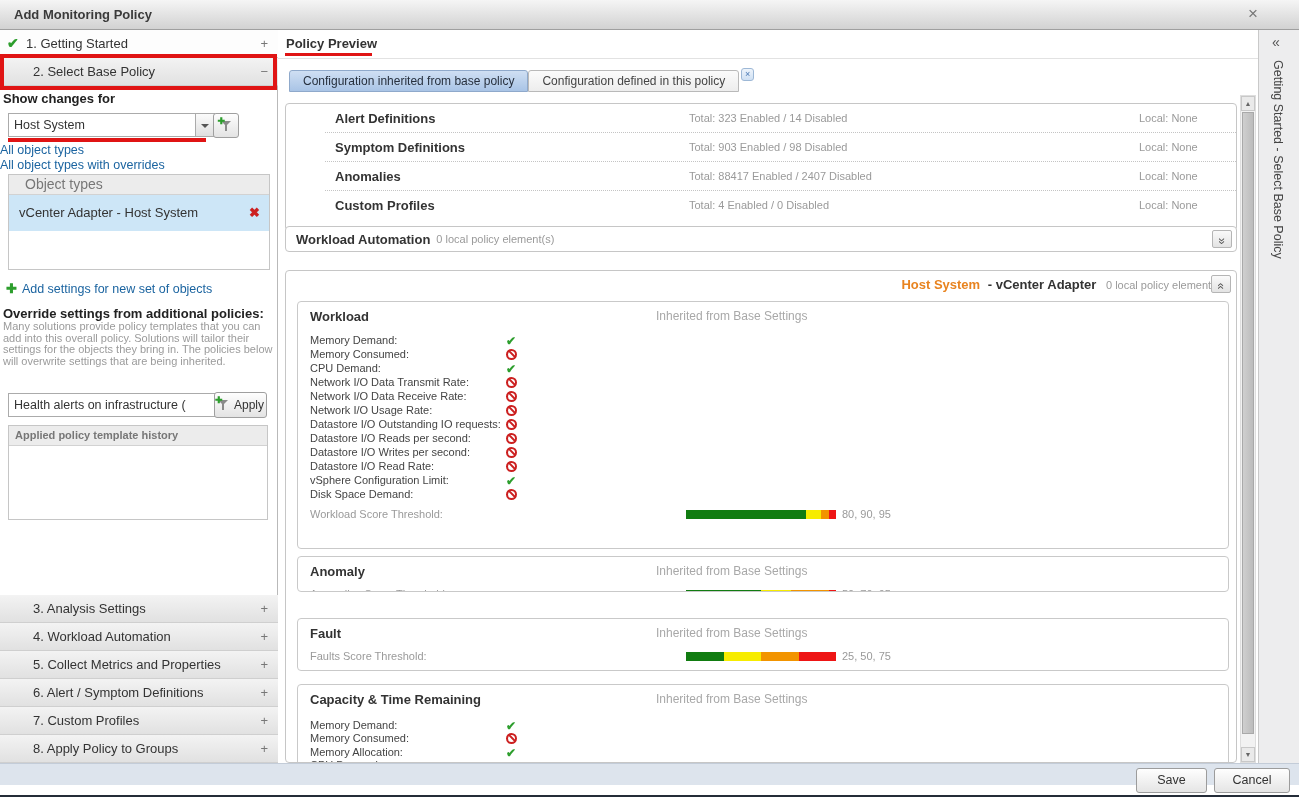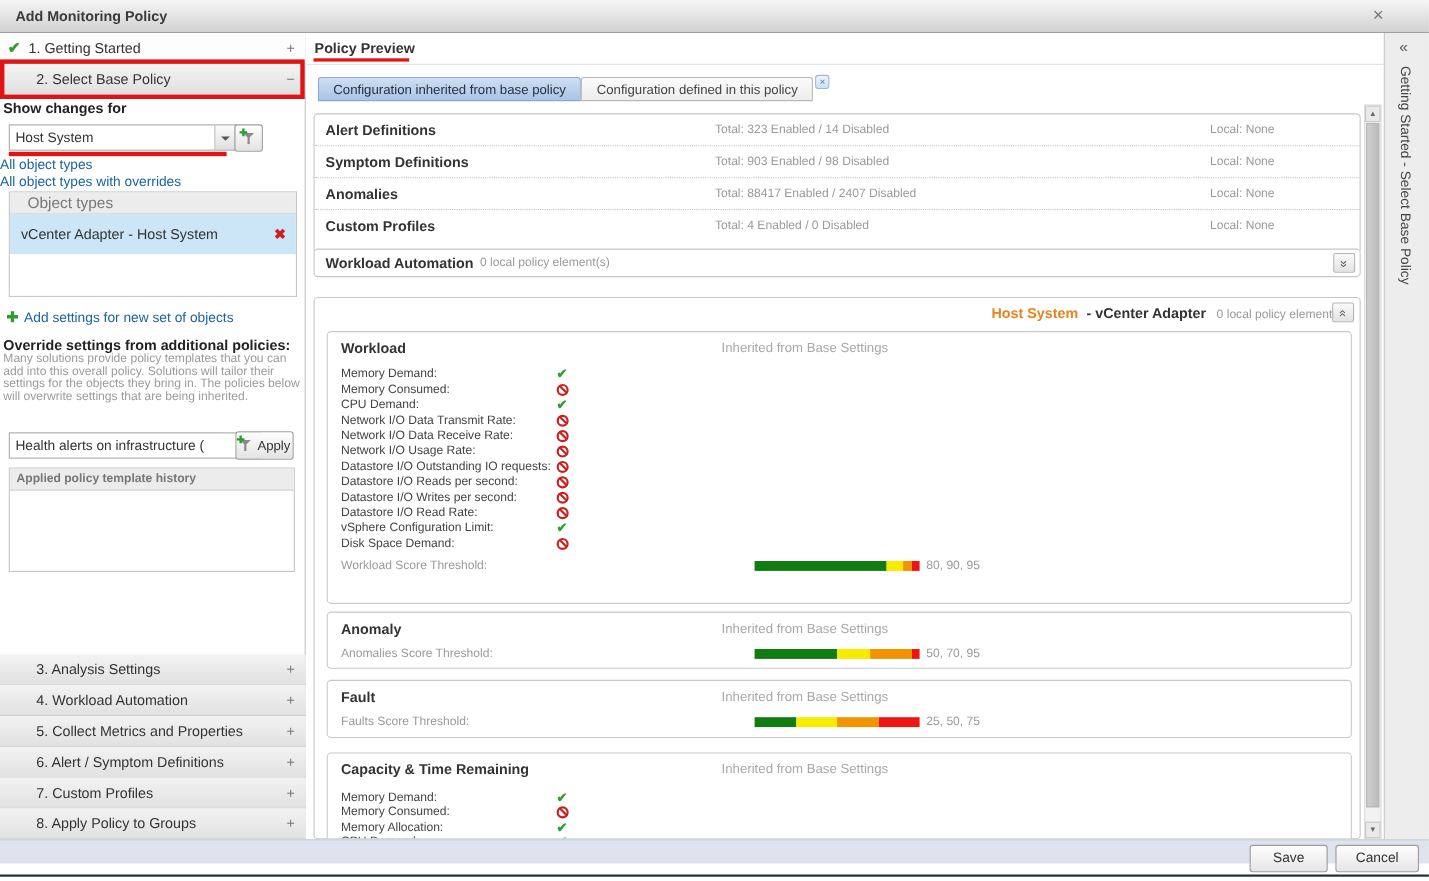--- a/index.html
+++ b/index.html
@@ -220,21 +220,21 @@
   <span class="pp-heading">Policy Preview</span>
   <div class="ann line" style="left:7px;top:23px;width:87px;height:3px;"></div>
   <div class="head-sep"></div>
 
   <div class="tabs">
     <div class="tab active">Configuration inherited from base policy</div>
     <div class="tab">Configuration defined in this policy</div>
     <div class="tab-close-badge">×</div>
   </div>
 
-  <div class="panel" style="top:73px;height:128px;">
+  <div class="panel" style="top:73px;height:128px;padding-left:39px;">
     <div class="sum-row">
       <span class="sum-name">Alert Definitions</span>
       <span class="sum-total">Total: 323 Enabled / 14 Disabled</span>
       <span class="sum-local">Local: None</span>
     </div>
     <div class="sum-row">
       <span class="sum-name">Symptom Definitions</span>
       <span class="sum-total">Total: 903 Enabled / 98 Disabled</span>
       <span class="sum-local">Local: None</span>
     </div>
@@ -330,21 +330,21 @@
         <span class="th-bar">
             <div class="bar-seg" style="width: 80%; background: rgb(17, 124, 17);"></div>
             <div class="bar-seg" style="width: 10%; background: rgb(247, 236, 0);"></div>
             <div class="bar-seg" style="width: 5%; background: rgb(242, 148, 0);"></div>
             <div class="bar-seg" style="width: 5%; background: rgb(238, 21, 21);"></div>
           </span>
         <span class="th-values">80, 90, 95</span>
       </div>
     </div>
 
-    <div class="metric-panel" style="top:285px;height:52px;">
+    <div class="metric-panel" style="top:285px;height:36px;">
       <div class="mp-head">
         <span class="mp-title">Anomaly</span>
         <span class="mp-inherited">Inherited from Base Settings</span>
       </div>
       <div class="threshold-row" style="margin-top:9px;">
         <span class="th-label">Anomalies Score Threshold:</span>
         <span class="th-bar">
             <div class="bar-seg" style="width: 50%; background: rgb(17, 124, 17);"></div>
             <div class="bar-seg" style="width: 20%; background: rgb(247, 236, 0);"></div>
             <div class="bar-seg" style="width: 25%; background: rgb(242, 148, 0);"></div>

